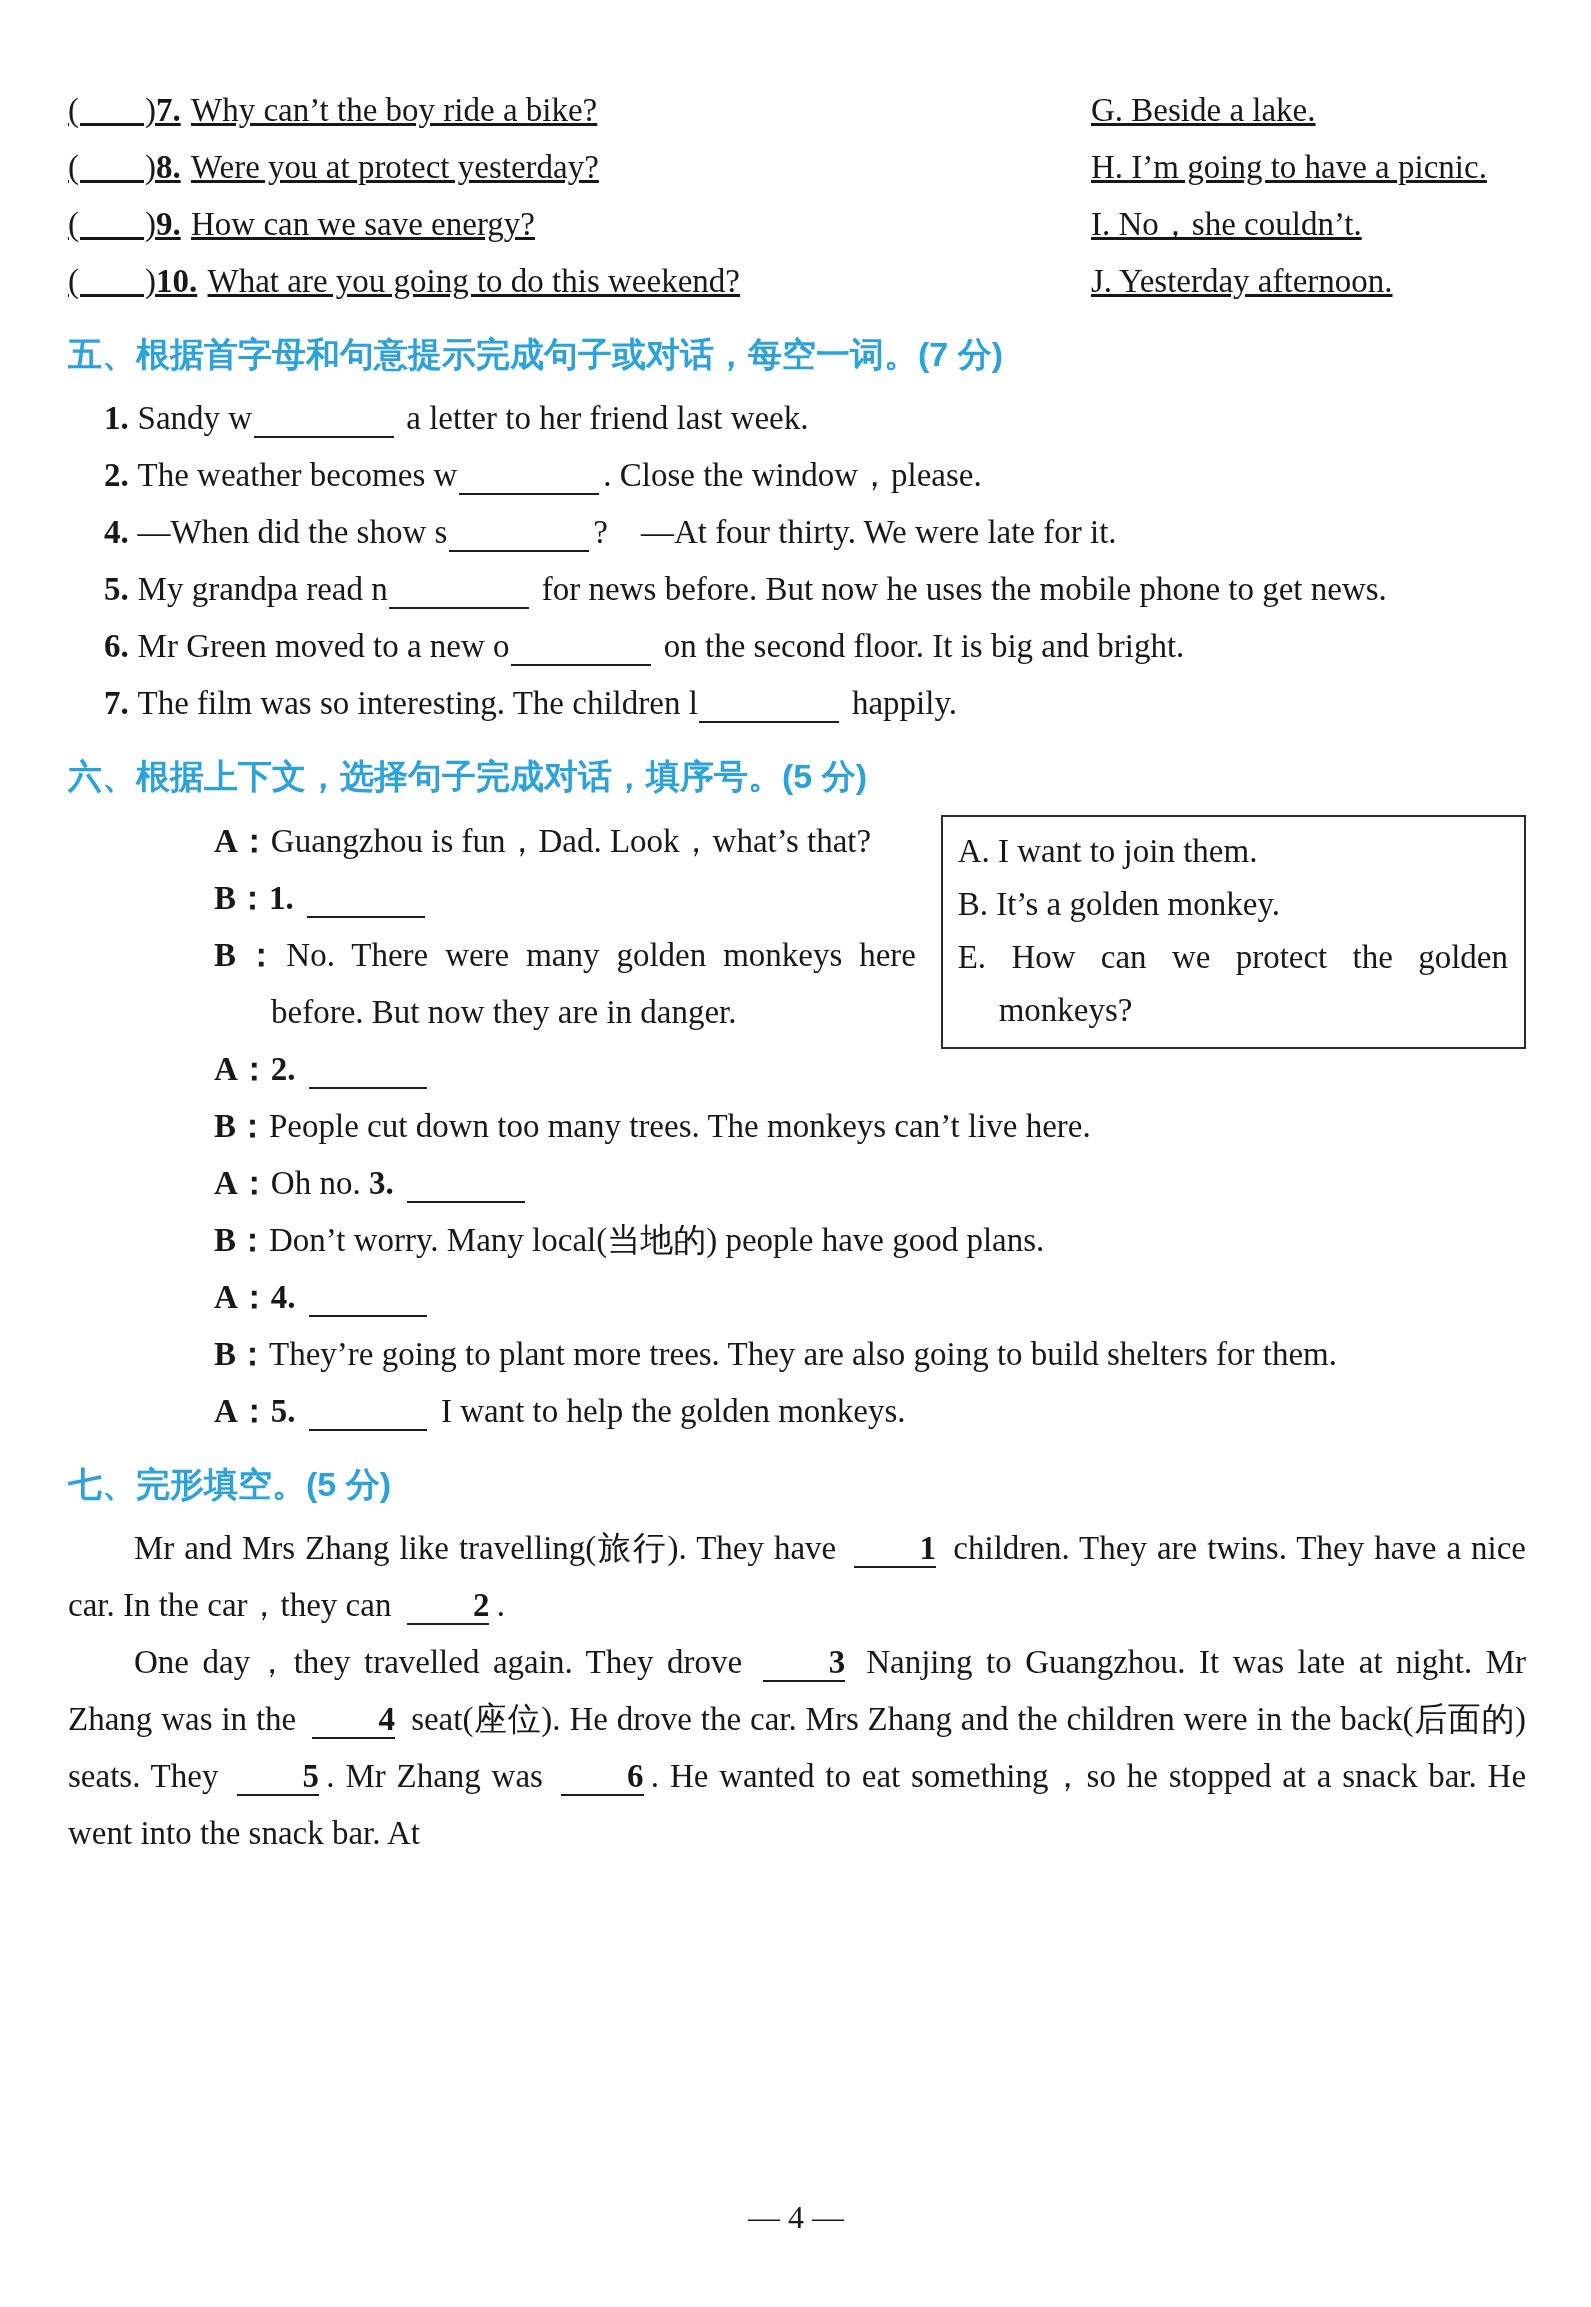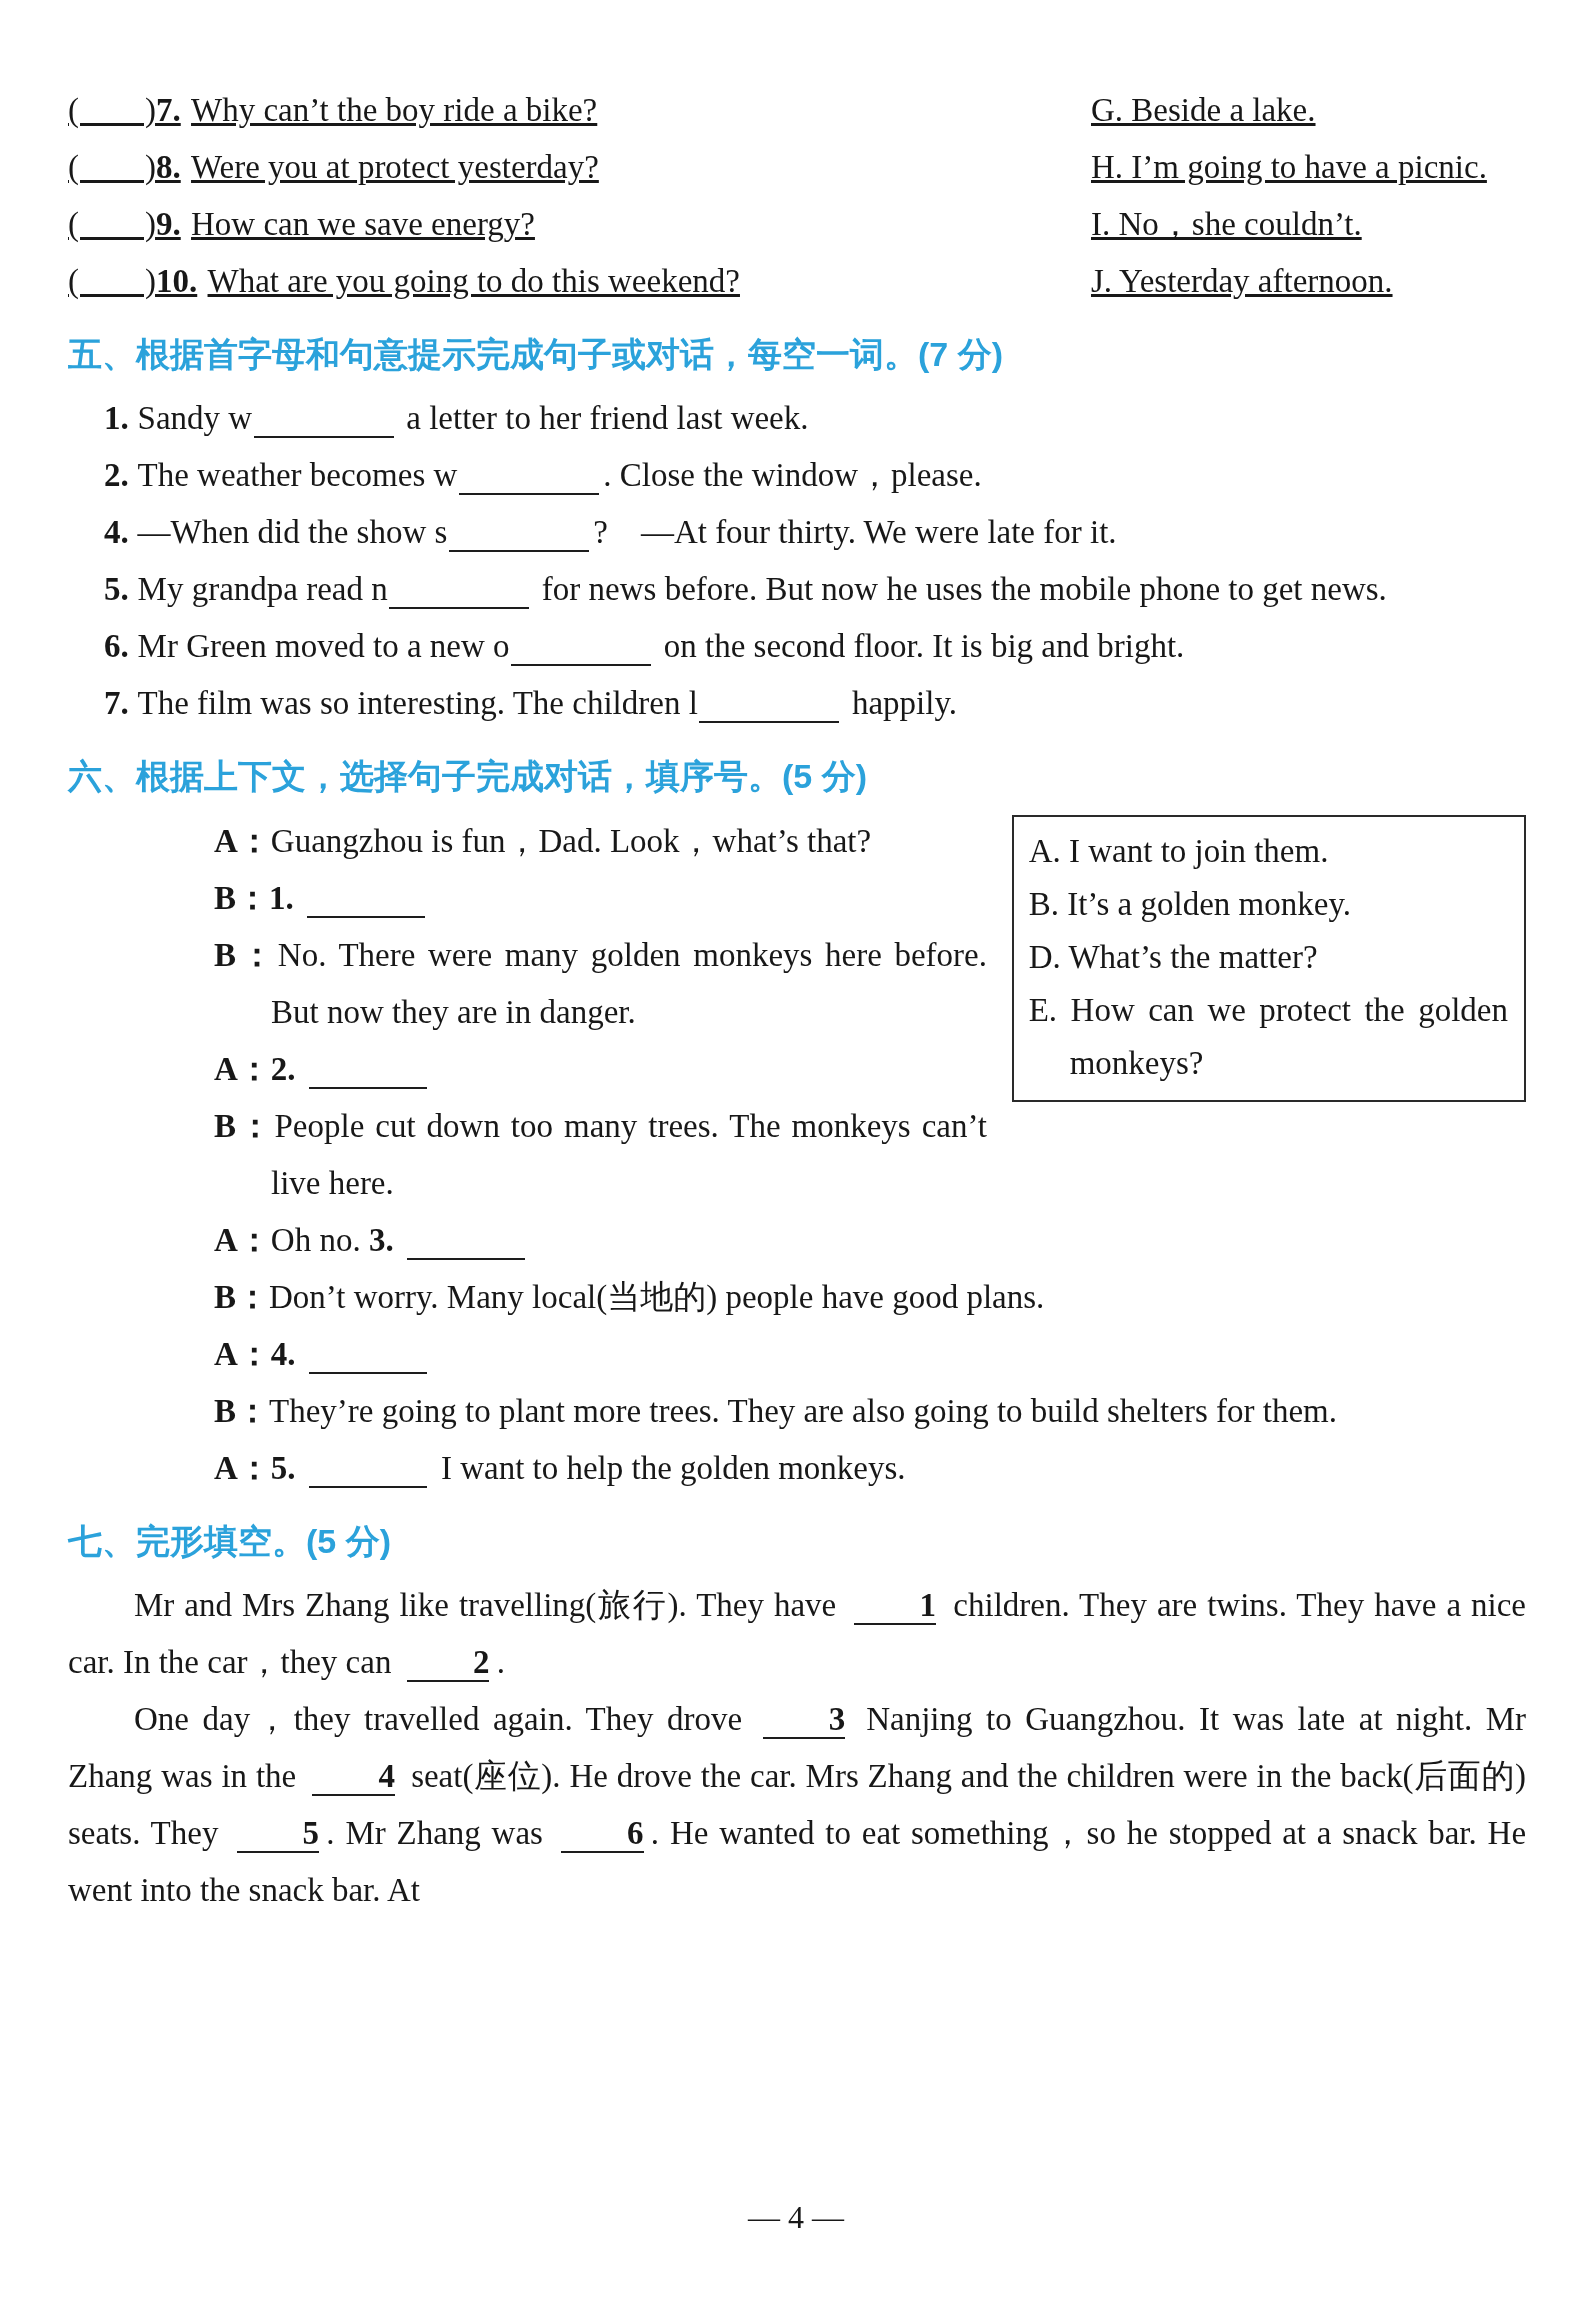--- a/index.html
+++ b/index.html
@@ -38,21 +38,21 @@
     line-height:37px; height:38px;
     border-bottom:2.2px solid #1d1d1d;
     font-weight:bold; margin:0 7.3px;
   }
   
   .dialogue{ text-align:justify; }
   .dline{ padding-left:203px; text-indent:-57px; }
   .sp{ font-weight:bold; }
   .bnum{ font-weight:bold; margin-right:7.3px; }
   .optbox{
-    float:right; width:514px;
+    float:right; width:585px;
     border:2.2px solid var(--box_border,#2a2a2a);
     padding:7.3px 16px 10.3px 14.7px;
     margin:2.9px 0 10.3px 25px;
     line-height:53px; text-align:justify;
   }
   .opt{ padding-left:41px; text-indent:-41px; }
   
   .cloze p{ text-align:justify; text-indent:66px; }
   
   .footer{
@@ -92,21 +92,20 @@
     <div class="s5item"><span class="inum">5.</span><span>My grandpa read n</span><span class="blank b190">&nbsp;</span><span> for news before. But now he uses the mobile phone to get news.</span></div>
     <div class="s5item"><span class="inum">6.</span><span>Mr Green moved to a new o</span><span class="blank b190">&nbsp;</span><span> on the second floor. It is big and bright.</span></div>
     <div class="s5item"><span class="inum">7.</span><span>The film was so interesting. The children l</span><span class="blank b190">&nbsp;</span><span> happily.</span></div>
   </section>
 
   <h2 class="heading">六、根据上下文，选择句子完成对话，填序号。(5 分)</h2>
   <section class="dialogue">
     <aside class="optbox">
       <div class="opt">A. I want to join them.</div>
       <div class="opt">B. It’s a golden monkey.</div>
-      <div class="opt">D. What’s the matter?</div>
       <div class="opt">E. How can we protect the golden monkeys?</div>
     </aside>
 
     <div class="dline"><span class="sp">A：</span><span>Guangzhou is fun，Dad. Look，what’s that?</span></div>
     <div class="dline"><span class="sp">B：</span><span class="bnum">1.</span><span class="blank b160">&nbsp;</span></div>
     <div class="dline"><span class="sp">B：</span><span>No. There were many golden monkeys here before. But now they are in danger.</span></div>
     <div class="dline"><span class="sp">A：</span><span class="bnum">2.</span><span class="blank b160">&nbsp;</span></div>
     <div class="dline"><span class="sp">B：</span><span>People cut down too many trees. The monkeys can’t live here.</span></div>
     <div class="dline"><span class="sp">A：</span><span>Oh no. </span><span class="bnum">3.</span><span class="blank b160">&nbsp;</span></div>
     <div class="dline"><span class="sp">B：</span><span>Don’t worry. Many local(当地的) people have good plans.</span></div>

